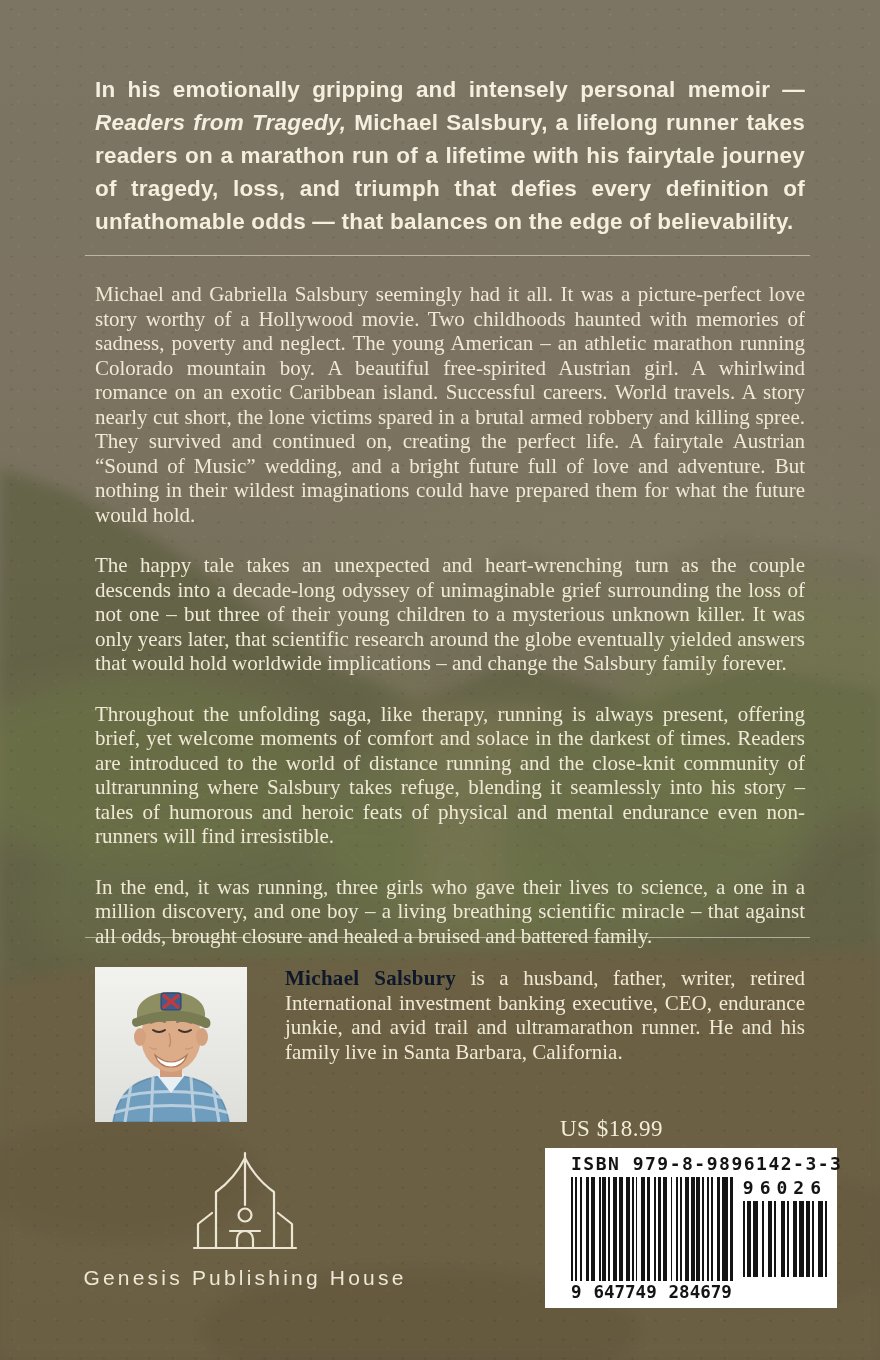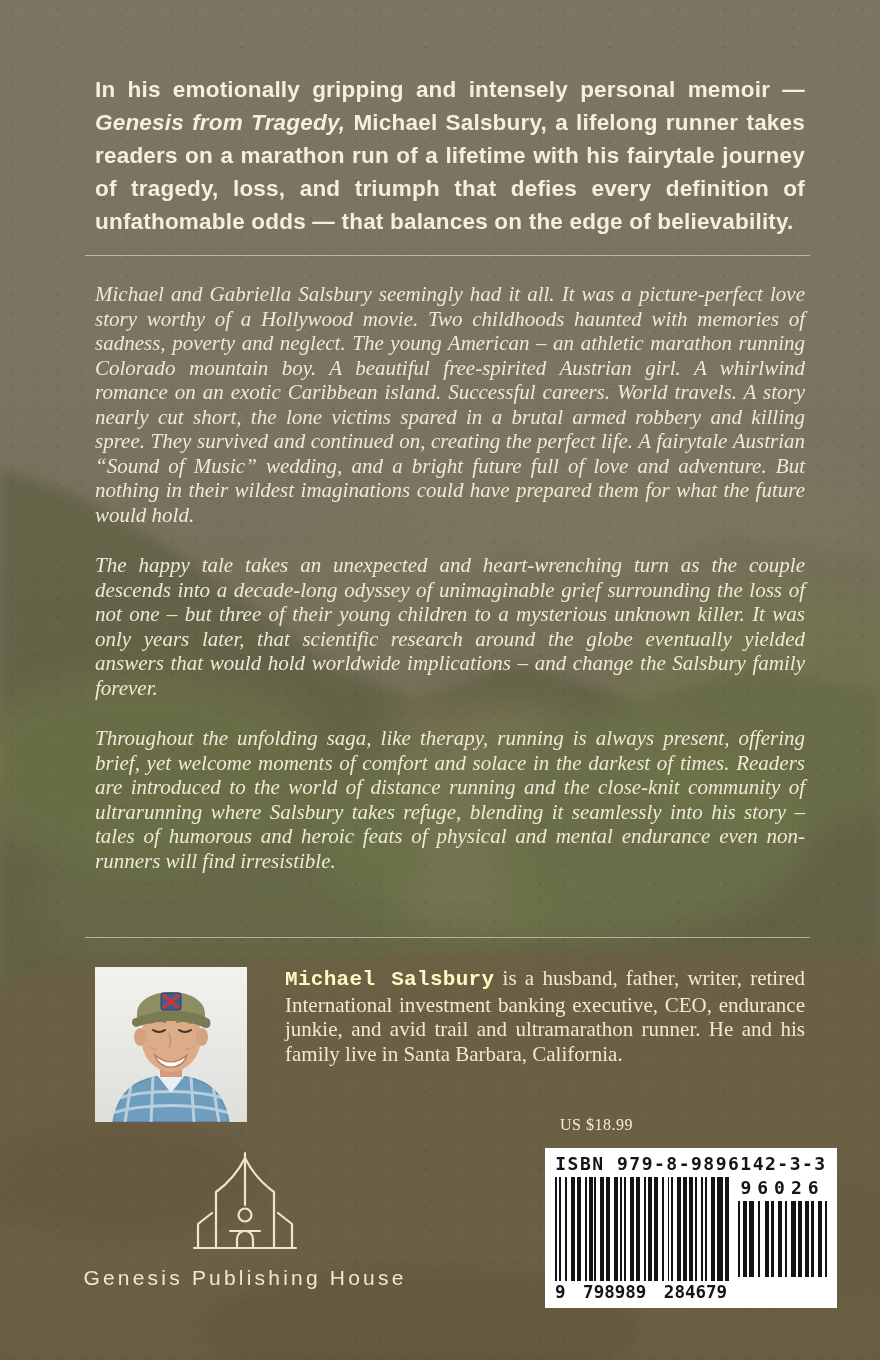--- a/index.html
+++ b/index.html
@@ -27,34 +27,34 @@
     font-family:"Liberation Sans", sans-serif; font-weight:bold;
     font-size:22.5px; line-height:33px; color:#f4efdf; text-align:justify; letter-spacing:0.2px; }
   .intro .ital{ font-style:italic; }
 
   .divider{ position:absolute; left:85px; width:725px; height:1px; background:rgba(242,237,221,0.55); }
   .divider-top{ top:255px; }
   .divider-bottom{ top:937px; }
 
   .synopsis{ position:absolute; left:95px; top:282px; width:710px;
     font-size:21px; line-height:24.5px; color:#efe9d6; text-align:justify; }
-  .synopsis p{ margin-bottom:26px;font-style:italic; }
+  .synopsis p{ margin-bottom:26px; }
 
   .author{ position:absolute; left:95px; top:966px; width:710px; }
   .author-photo{ position:absolute; left:0; top:1px; width:152px; height:155px; display:block; }
   .author-bio{ position:absolute; left:190px; top:0; width:520px;
     font-size:21px; line-height:24.5px; color:#efe9d6; text-align:justify; }
-  .author-bio .name{ font-family:Liberation Mono, monospace; font-weight:bold; color:#fef9c3; letter-spacing:0.3px; }
+  .author-bio .name{ font-family:Liberation Serif, serif; font-weight:bold; color:#0f172a; letter-spacing:0.3px; }
 
   .price{ position:absolute; left:560px; top:1116px; width:280px;
-    font-size:16px; color:#f3eeda; letter-spacing:0.5px; }
+    font-size:23px; color:#f3eeda; letter-spacing:0.5px; }
 
   
   .barcode-box{ position:absolute; left:545px; top:1148px; width:292px; height:160px;
-    background:#ffffff; padding:5px 10px 6px 10px; display:flex; flex-direction:column;
+    background:#ffffff; padding:5px 10px 6px 26px; display:flex; flex-direction:column;
     font-family:"DejaVu Sans Mono", monospace; color:#141414; }
   .bc-isbn{ height:24px; font-size:18px; font-weight:bold; letter-spacing:1.5px; text-align:center; white-space:nowrap; }
   .bc-body{ flex:1; display:flex; }
   .bc-main{ width:64%; display:flex; flex-direction:column; }
   .bars{ display:flex; align-items:stretch; }
   .bars-main{ flex:1; }
   .bc-ean{ height:21px; font-size:17.5px; font-weight:bold; display:flex; justify-content:space-between; padding:1px 2px 0 0; }
   .bc-addon{ flex:1; display:flex; flex-direction:column; padding-left:9px; }
   .bc-addon-code{ height:24px; font-size:18px; font-weight:bold; letter-spacing:6px; text-align:center; }
   .bars-addon{ height:76px; }
@@ -90,28 +90,29 @@
   <path d="M0,985 C150,945 300,965 440,953 C600,942 740,962 880,948 L880,1360 L0,1360 Z" fill="#6b5c41" opacity="0.85" filter="url(#soft2)"></path>
   <g opacity="0.25" filter="url(#soft2)">
     <ellipse cx="120" cy="1180" rx="140" ry="60" fill="#55482f"></ellipse>
     <ellipse cx="760" cy="1240" rx="150" ry="70" fill="#584a31"></ellipse>
     <ellipse cx="420" cy="1330" rx="220" ry="60" fill="#50432c"></ellipse>
   </g>
 </svg>
 <div class="bg-texture"></div>
 <div class="bg-wash"></div>
 
-<div class="intro"><span>In his emotionally gripping and intensely personal memoir — </span><span class="ital">Genesis from Tragedy,</span><span> Michael Salsbury, a lifelong runner takes readers on a marathon run of a lifetime with his fairytale journey of tragedy, loss, and triumph that defies every definition of unfathomable odds — that balances on the edge of believability.</span></div>
+<div class="intro"><span>In his emotionally gripping and intensely personal memoir — </span><span class="ital">Readers from Tragedy,</span><span> Michael Salsbury, a lifelong runner takes readers on a marathon run of a lifetime with his fairytale journey of tragedy, loss, and triumph that defies every definition of unfathomable odds — that balances on the edge of believability.</span></div>
 
 <div class="divider divider-top"></div>
 
 <div class="synopsis">
   <p>Michael and Gabriella Salsbury seemingly had it all. It was a picture-perfect love story worthy of a Hollywood movie. Two childhoods haunted with memories of sadness, poverty and neglect. The young American – an athletic marathon running Colorado mountain boy. A beautiful free-spirited Austrian girl. A whirlwind romance on an exotic Caribbean island. Successful careers. World travels. A story nearly cut short, the lone victims spared in a brutal armed robbery and killing spree. They survived and continued on, creating the perfect life. A fairytale Austrian “Sound of Music” wedding, and a bright future full of love and adventure. But nothing in their wildest imaginations could have prepared them for what the future would hold.</p>
   <p>The happy tale takes an unexpected and heart-wrenching turn as the couple descends into a decade-long odyssey of unimaginable grief surrounding the loss of not one – but three of their young children to a mysterious unknown killer. It was only years later, that scientific research around the globe eventually yielded answers that would hold worldwide implications – and change the Salsbury family forever.</p>
   <p>Throughout the unfolding saga, like therapy, running is always present, offering brief, yet welcome moments of comfort and solace in the darkest of times. Readers are introduced to the world of distance running and the close-knit community of ultrarunning where Salsbury takes refuge, blending it seamlessly into his story – tales of humorous and heroic feats of physical and mental endurance even non-runners will find irresistible.</p>
+  <p>In the end, it was running, three girls who gave their lives to science, a one in a million discovery, and one boy – a living breathing scientific miracle – that against all odds, brought closure and healed a bruised and battered family.</p>
 </div>
 
 <div class="divider divider-bottom"></div>
 
 <div class="author">
   <svg class="author-photo" viewBox="0 0 152 155" aria-hidden="true">
     <rect width="152" height="155" fill="#e9e9e6"></rect>
     <rect width="152" height="155" fill="url(#shade)"></rect>
     <defs>
       <linearGradient id="shade" x1="0" y1="0" x2="0" y2="1">
@@ -217,21 +218,21 @@
           <span class="bar" style="width:1.1363636363636365%;background:#141414"></span>
           <span class="bar" style="width:2.272727272727273%;"></span>
           <span class="bar" style="width:2.272727272727273%;background:#141414"></span>
           <span class="bar" style="width:1.1363636363636365%;"></span>
           <span class="bar" style="width:3.4090909090909087%;background:#141414"></span>
           <span class="bar" style="width:1.1363636363636365%;"></span>
           <span class="bar" style="width:2.272727272727273%;background:#141414"></span>
         </div>
       <div class="bc-ean">
         <span>9</span>
-        <span>798989</span>
+        <span>647749</span>
         <span>284679</span>
       </div>
     </div>
     <div class="bc-addon">
       <div class="bc-addon-code">96026</div>
       <div class="bars bars-addon">
           <span class="bar" style="width:2.5%;background:#141414"></span>
           <span class="bar" style="width:2.5%;"></span>
           <span class="bar" style="width:5%;background:#141414"></span>
           <span class="bar" style="width:2.5%;"></span>

